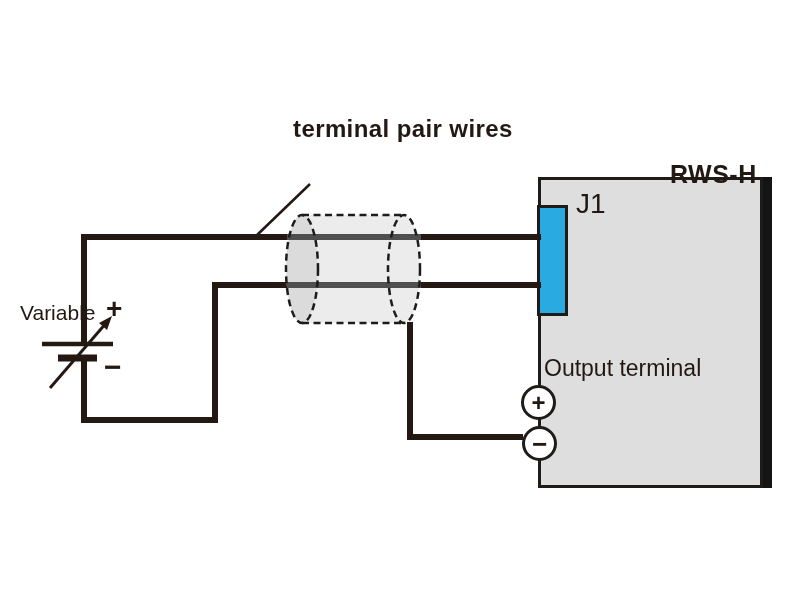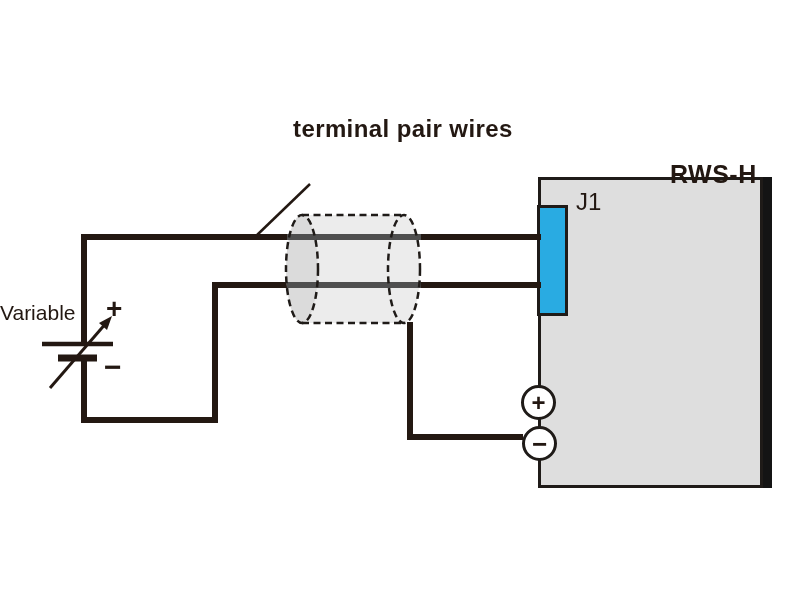--- a/index.html
+++ b/index.html
@@ -31,23 +31,23 @@
     background:#ffffff; z-index:4;
     display:flex; align-items:center; justify-content:center;
     font-weight:700; font-size:24px; line-height:1;
   }
   .terminal-plus  { left:521px; top:385px; }
   .terminal-minus { left:522px; top:426px; font-size:26px; }
   
   .txt { z-index:5; white-space:nowrap; }
   .cable-label { left:293px; top:112px; font-size:24px; font-weight:700; line-height:33px; letter-spacing:0.4px; }
   .unit-label { left:670px; top:160px; font-size:25px; font-weight:700; letter-spacing:0.5px; }
-  .j1-label { left:576px; top:188px; font-size:24px; font-weight:400; }
+  .j1-label { left:576px; top:188px; font-size:28px; font-weight:400; }
   .output-label { left:544px; top:355px; font-size:23px; font-weight:400; }
-  .source-label { left:0; top:301px; font-size:21px; font-weight:400; }
+  .source-label { left:20px; top:301px; font-size:21px; font-weight:400; }
   .source-plus  { left:106px; top:295px; font-size:28px; font-weight:700; line-height:1; }
   .source-minus { left:104px; top:352px; font-size:30px; font-weight:700; line-height:1; }
 </style>
 </head>
 <body>
 
 <div class="stage">
 
   <div class="abs psu-box"></div>
 
@@ -92,20 +92,21 @@
   </div>
 
   <div class="abs txt cable-label">
     <div>terminal pair wires</div>
   </div>
 
   <div class="abs txt unit-label">RWS-H</div>
 
   <div class="abs txt j1-label">J1</div>
 
+  <div class="abs txt output-label">Output terminal</div>
 
   <div class="abs txt source-label">Variable</div>
 
   <div class="abs txt source-plus">+</div>
 
   <div class="abs txt source-minus">−</div>
 
 </div>
 
 </body></html>

